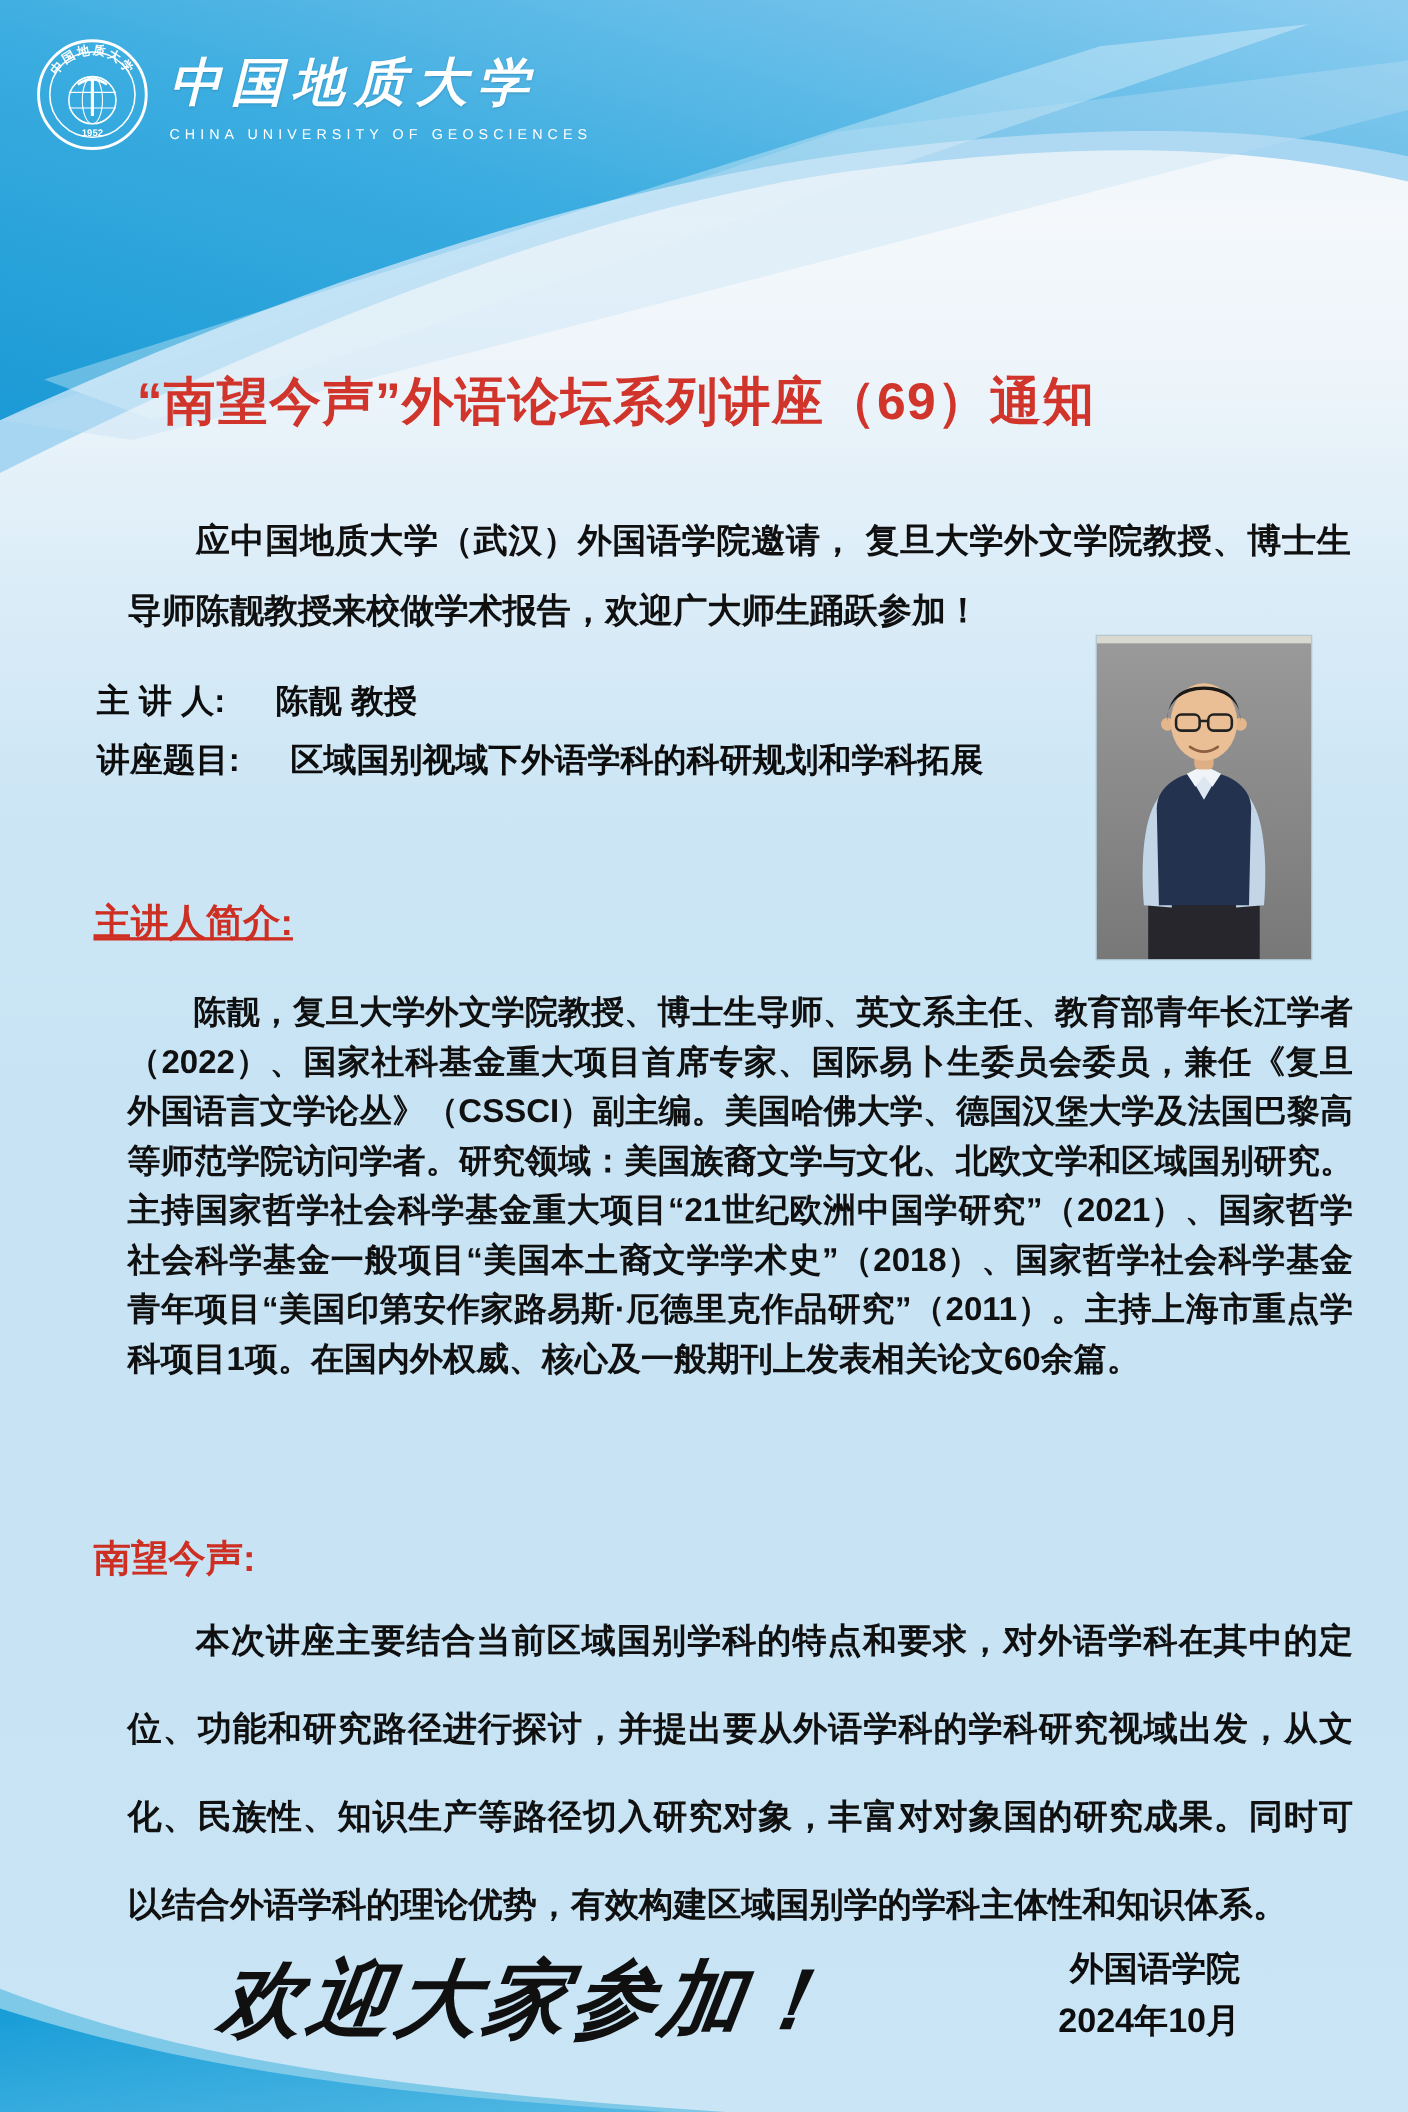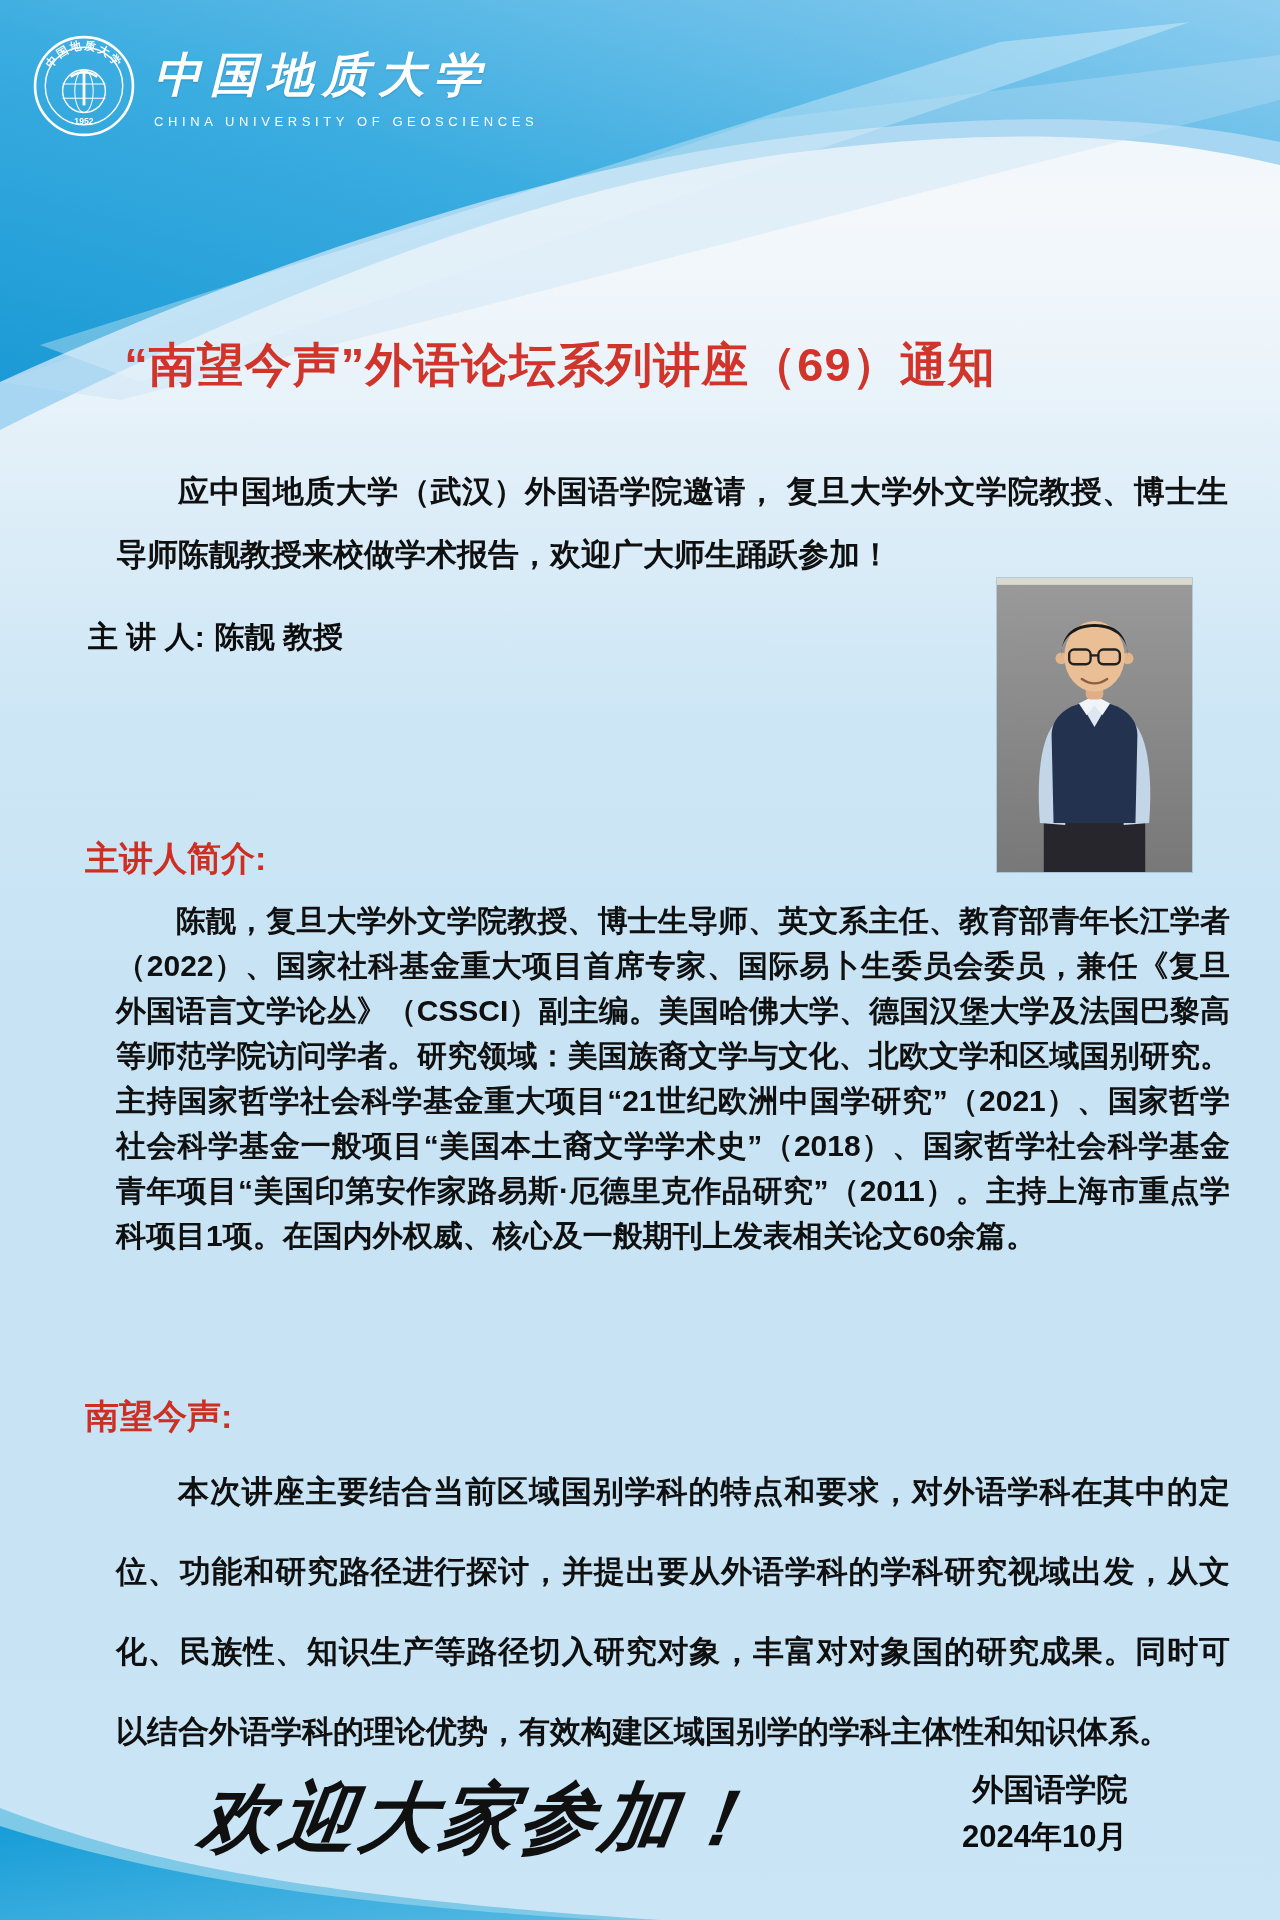--- a/index.html
+++ b/index.html
@@ -53,29 +53,29 @@
   
   .para{
     color:#101010;font-weight:700;text-align:justify;
     text-indent:2em;
     margin-left:32px;
   }
   #intro{top:460px;left:84px;width:1112px;font-size:31px;line-height:63px;}
 
   
   #details{top:610px;left:88px;width:900px;}
-  .detail-row{height:54px;display:flex;align-items:center;font-size:30px;font-weight:800;color:#0d0d0d;white-space:nowrap;}
+  .detail-row{height:54px;display:flex;align-items:center;font-size:30px;font-weight:800;color:#0d0d0d;white-space:nowrap;gap:36px;}
   .detail-label{margin-right:10px;}
 
   
   #photo{top:578px;left:997px;width:195px;height:294px;box-shadow:0 0 0 1px rgba(120,140,150,.35);}
 
   
   .red-head{color:#cd2f23;font-size:34px;font-weight:800;white-space:nowrap;}
-  #bio-head{top:836px;left:85px;}
+  #bio-head{top:816px;left:85px;text-decoration:underline;}
   #bio-text{top:898px;left:84px;width:1114px;font-size:30px;line-height:45px;}
   #abs-head{top:1394px;left:85px;}
   #abs-text{top:1452px;left:84px;width:1114px;font-size:31px;line-height:80px;}
 
   
   #welcome{
     top:1768px;left:200px;
     font-family:"DejaVu Serif", serif;font-style:italic;font-weight:700;
     font-size:76px;color:#101010;letter-spacing:4px;
     transform:skewX(-8deg);
@@ -139,20 +139,24 @@
 
   <div id="page-title" class="abs">“南望今声”外语论坛系列讲座（69）通知</div>
 
   <div id="intro" class="abs para">应中国地质大学（武汉）外国语学院邀请， 复旦大学外文学院教授、博士生导师陈靓教授来校做学术报告，欢迎广大师生踊跃参加！</div>
 
   <div id="details" class="abs">
     <div class="detail-row">
       <span class="detail-label">主 讲 人:</span>
       <span class="detail-value">陈靓 教授</span>
     </div>
+    <div class="detail-row">
+      <span class="detail-label">讲座题目:</span>
+      <span class="detail-value">区域国别视域下外语学科的科研规划和学科拓展</span>
+    </div>
   </div>
 
   <svg id="photo" class="abs" viewBox="0 0 200 300" preserveAspectRatio="none" aria-hidden="true">
     <defs>
       <linearGradient id="phBg" x1="0" y1="0" x2="0" y2="1">
         <stop offset="0" stop-color="#9a9a9a"></stop>
         <stop offset="1" stop-color="#787878"></stop>
       </linearGradient>
     </defs>
     <rect x="0" y="0" width="200" height="300" fill="url(#phBg)"></rect>

